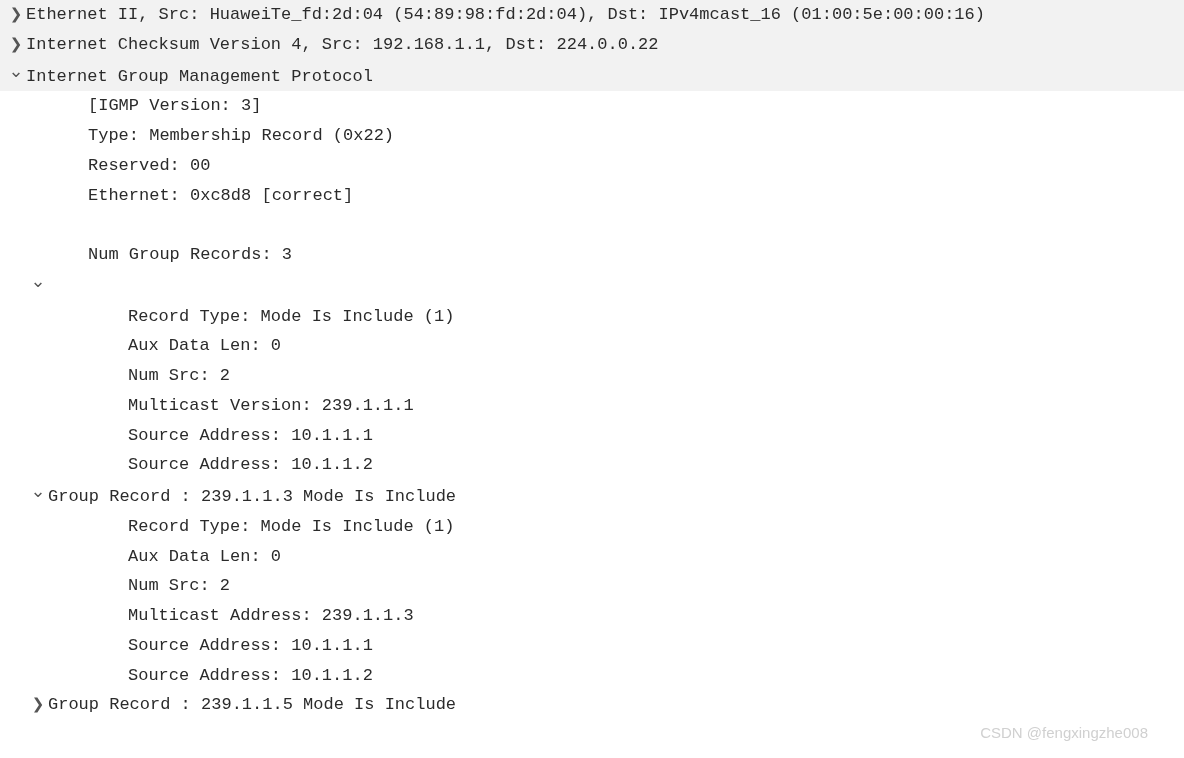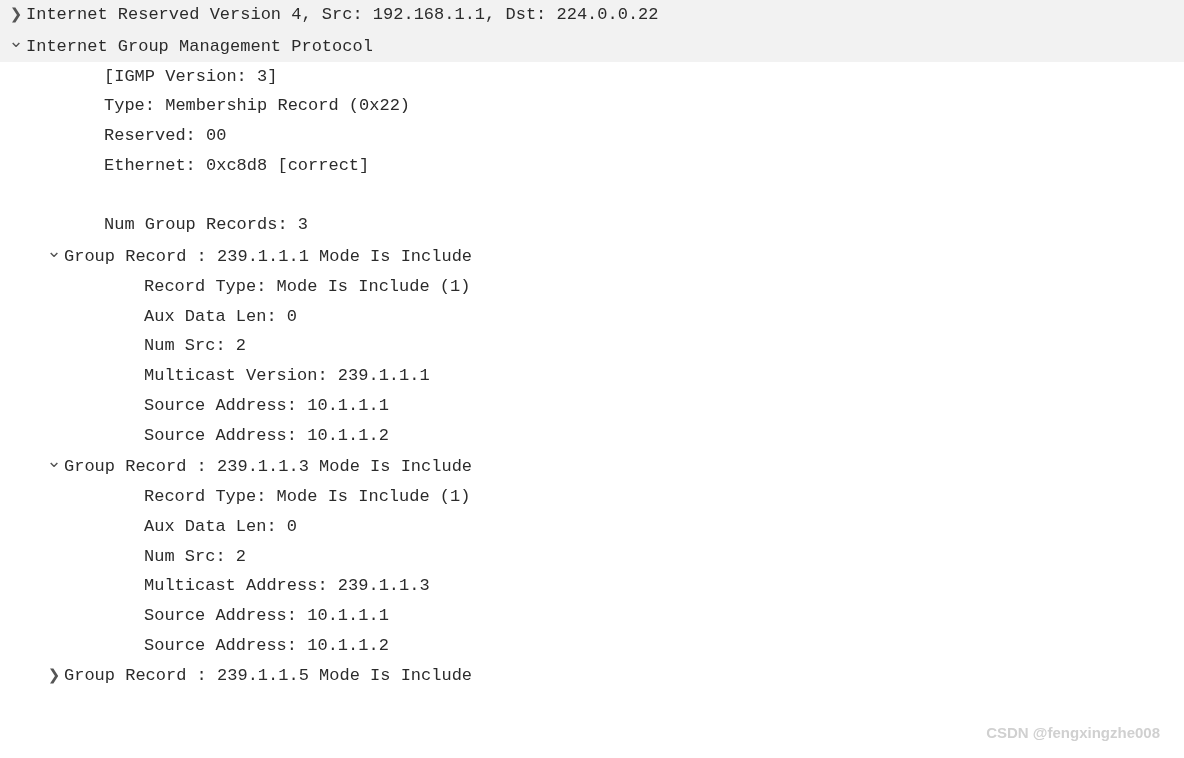--- a/index.html
+++ b/index.html
@@ -7,21 +7,21 @@
     padding: 0;
     font-family: "Consolas", "Courier New", monospace;
     font-size: 17px;
     background: #ffffff;
     color: #2b2b2b;
     line-height: 1.75;
     width: 1184px;
   }
   .tree-row {
     white-space: nowrap;
-    padding-left: 16px;
+    padding-left: 0;
   }
   .tree-row.top {
     background: #f2f2f2;
   }
   .arrow {
     display: inline-block;
     width: 20px;
     text-align: center;
     user-select: none;
     font-family: Arial, sans-serif;
@@ -30,42 +30,42 @@
     color: #555;
   }
   .arrow.right::before { content: "\276F"; }
   .arrow.down::before  { content: "\2304"; position: relative; top: -4px; font-size: 18px;}
   .indent-0 { padding-left: 6px; }
   .indent-2 .pad { display:inline-block; width: 68px;}
   .indent-3 .pad { display:inline-block; width: 108px;}
   .indent-1g .pad { display:inline-block; width: 28px;} 
   .watermark {
     position: absolute;
-    right: 24px;
+    right: 36px;
     top: 720px;
     color: #d0d0d0;
     font-family: Arial, sans-serif;
     font-size: 15px;
     pointer-events: none;
-    font-weight: bold;
   }
 </style>
 </head>
 <body>
 
 <div id="tree">
-    <div class="tree-row top indent-0"><span class="arrow right"></span><span>Internet Reserved Version 4, Src: 192.168.1.1, Dst: 224.0.0.22</span></div>
+    <div class="tree-row top indent-0"><span class="arrow right"></span><span>Ethernet II, Src: HuaweiTe_fd:2d:04 (54:89:98:fd:2d:04), Dst: IPv4mcast_16 (01:00:5e:00:00:16)</span></div>
+    <div class="tree-row top indent-0"><span class="arrow right"></span><span>Internet Checksum Version 4, Src: 192.168.1.1, Dst: 224.0.0.22</span></div>
     <div class="tree-row top indent-0"><span class="arrow down"></span><span>Internet Group Management Protocol</span></div>
     <div class="tree-row indent-2"><span class="pad"></span><span class="arrow ">&nbsp;</span><span>[IGMP Version: 3]</span></div>
     <div class="tree-row indent-2"><span class="pad"></span><span class="arrow ">&nbsp;</span><span>Type: Membership Record (0x22)</span></div>
     <div class="tree-row indent-2"><span class="pad"></span><span class="arrow ">&nbsp;</span><span>Reserved: 00</span></div>
     <div class="tree-row indent-2"><span class="pad"></span><span class="arrow ">&nbsp;</span><span>Ethernet: 0xc8d8 [correct]</span></div>
     <div class="tree-row indent-2"><span class="pad"></span><span class="arrow ">&nbsp;</span></div>
     <div class="tree-row indent-2"><span class="pad"></span><span class="arrow ">&nbsp;</span><span>Num Group Records: 3</span></div>
-    <div class="tree-row indent-1g"><span class="pad"></span><span class="arrow down"></span><span>Group Record : 239.1.1.1  Mode Is Include</span></div>
+    <div class="tree-row indent-1g"><span class="pad"></span><span class="arrow down"></span></div>
     <div class="tree-row indent-3"><span class="pad"></span><span class="arrow ">&nbsp;</span><span>Record Type: Mode Is Include (1)</span></div>
     <div class="tree-row indent-3"><span class="pad"></span><span class="arrow ">&nbsp;</span><span>Aux Data Len: 0</span></div>
     <div class="tree-row indent-3"><span class="pad"></span><span class="arrow ">&nbsp;</span><span>Num Src: 2</span></div>
     <div class="tree-row indent-3"><span class="pad"></span><span class="arrow ">&nbsp;</span><span>Multicast Version: 239.1.1.1</span></div>
     <div class="tree-row indent-3"><span class="pad"></span><span class="arrow ">&nbsp;</span><span>Source Address: 10.1.1.1</span></div>
     <div class="tree-row indent-3"><span class="pad"></span><span class="arrow ">&nbsp;</span><span>Source Address: 10.1.1.2</span></div>
     <div class="tree-row indent-1g"><span class="pad"></span><span class="arrow down"></span><span>Group Record : 239.1.1.3  Mode Is Include</span></div>
     <div class="tree-row indent-3"><span class="pad"></span><span class="arrow ">&nbsp;</span><span>Record Type: Mode Is Include (1)</span></div>
     <div class="tree-row indent-3"><span class="pad"></span><span class="arrow ">&nbsp;</span><span>Aux Data Len: 0</span></div>
     <div class="tree-row indent-3"><span class="pad"></span><span class="arrow ">&nbsp;</span><span>Num Src: 2</span></div>

